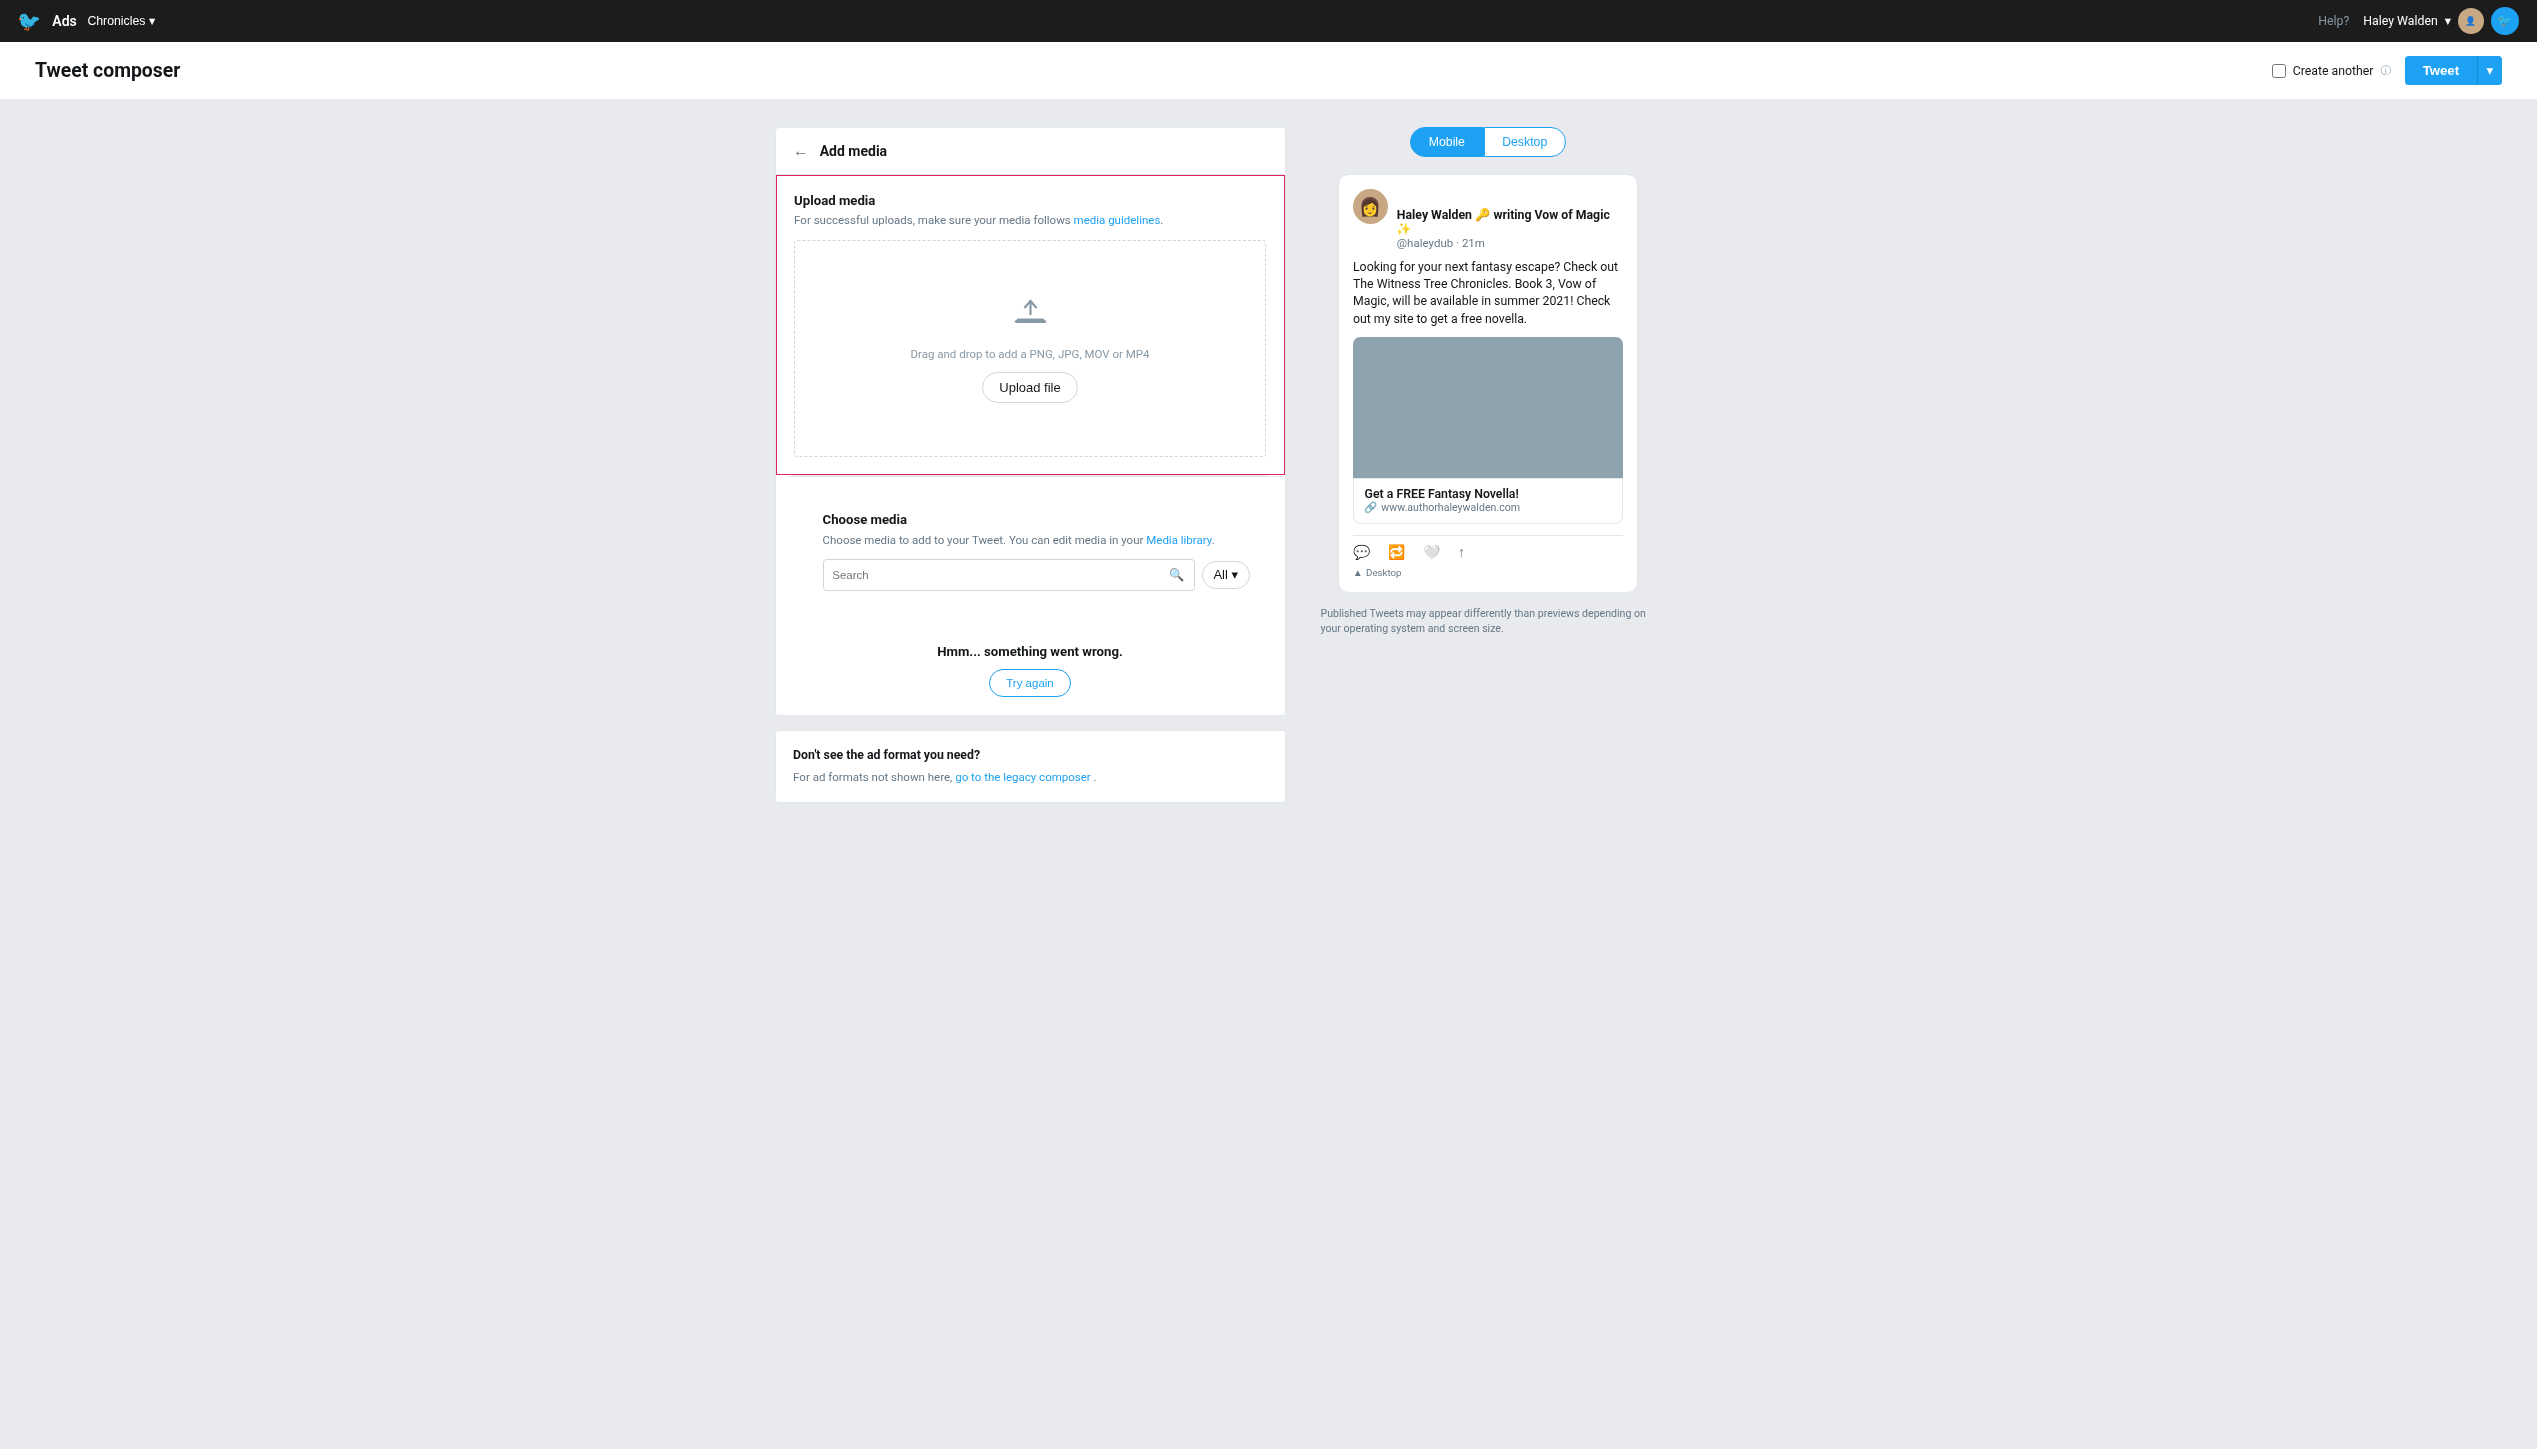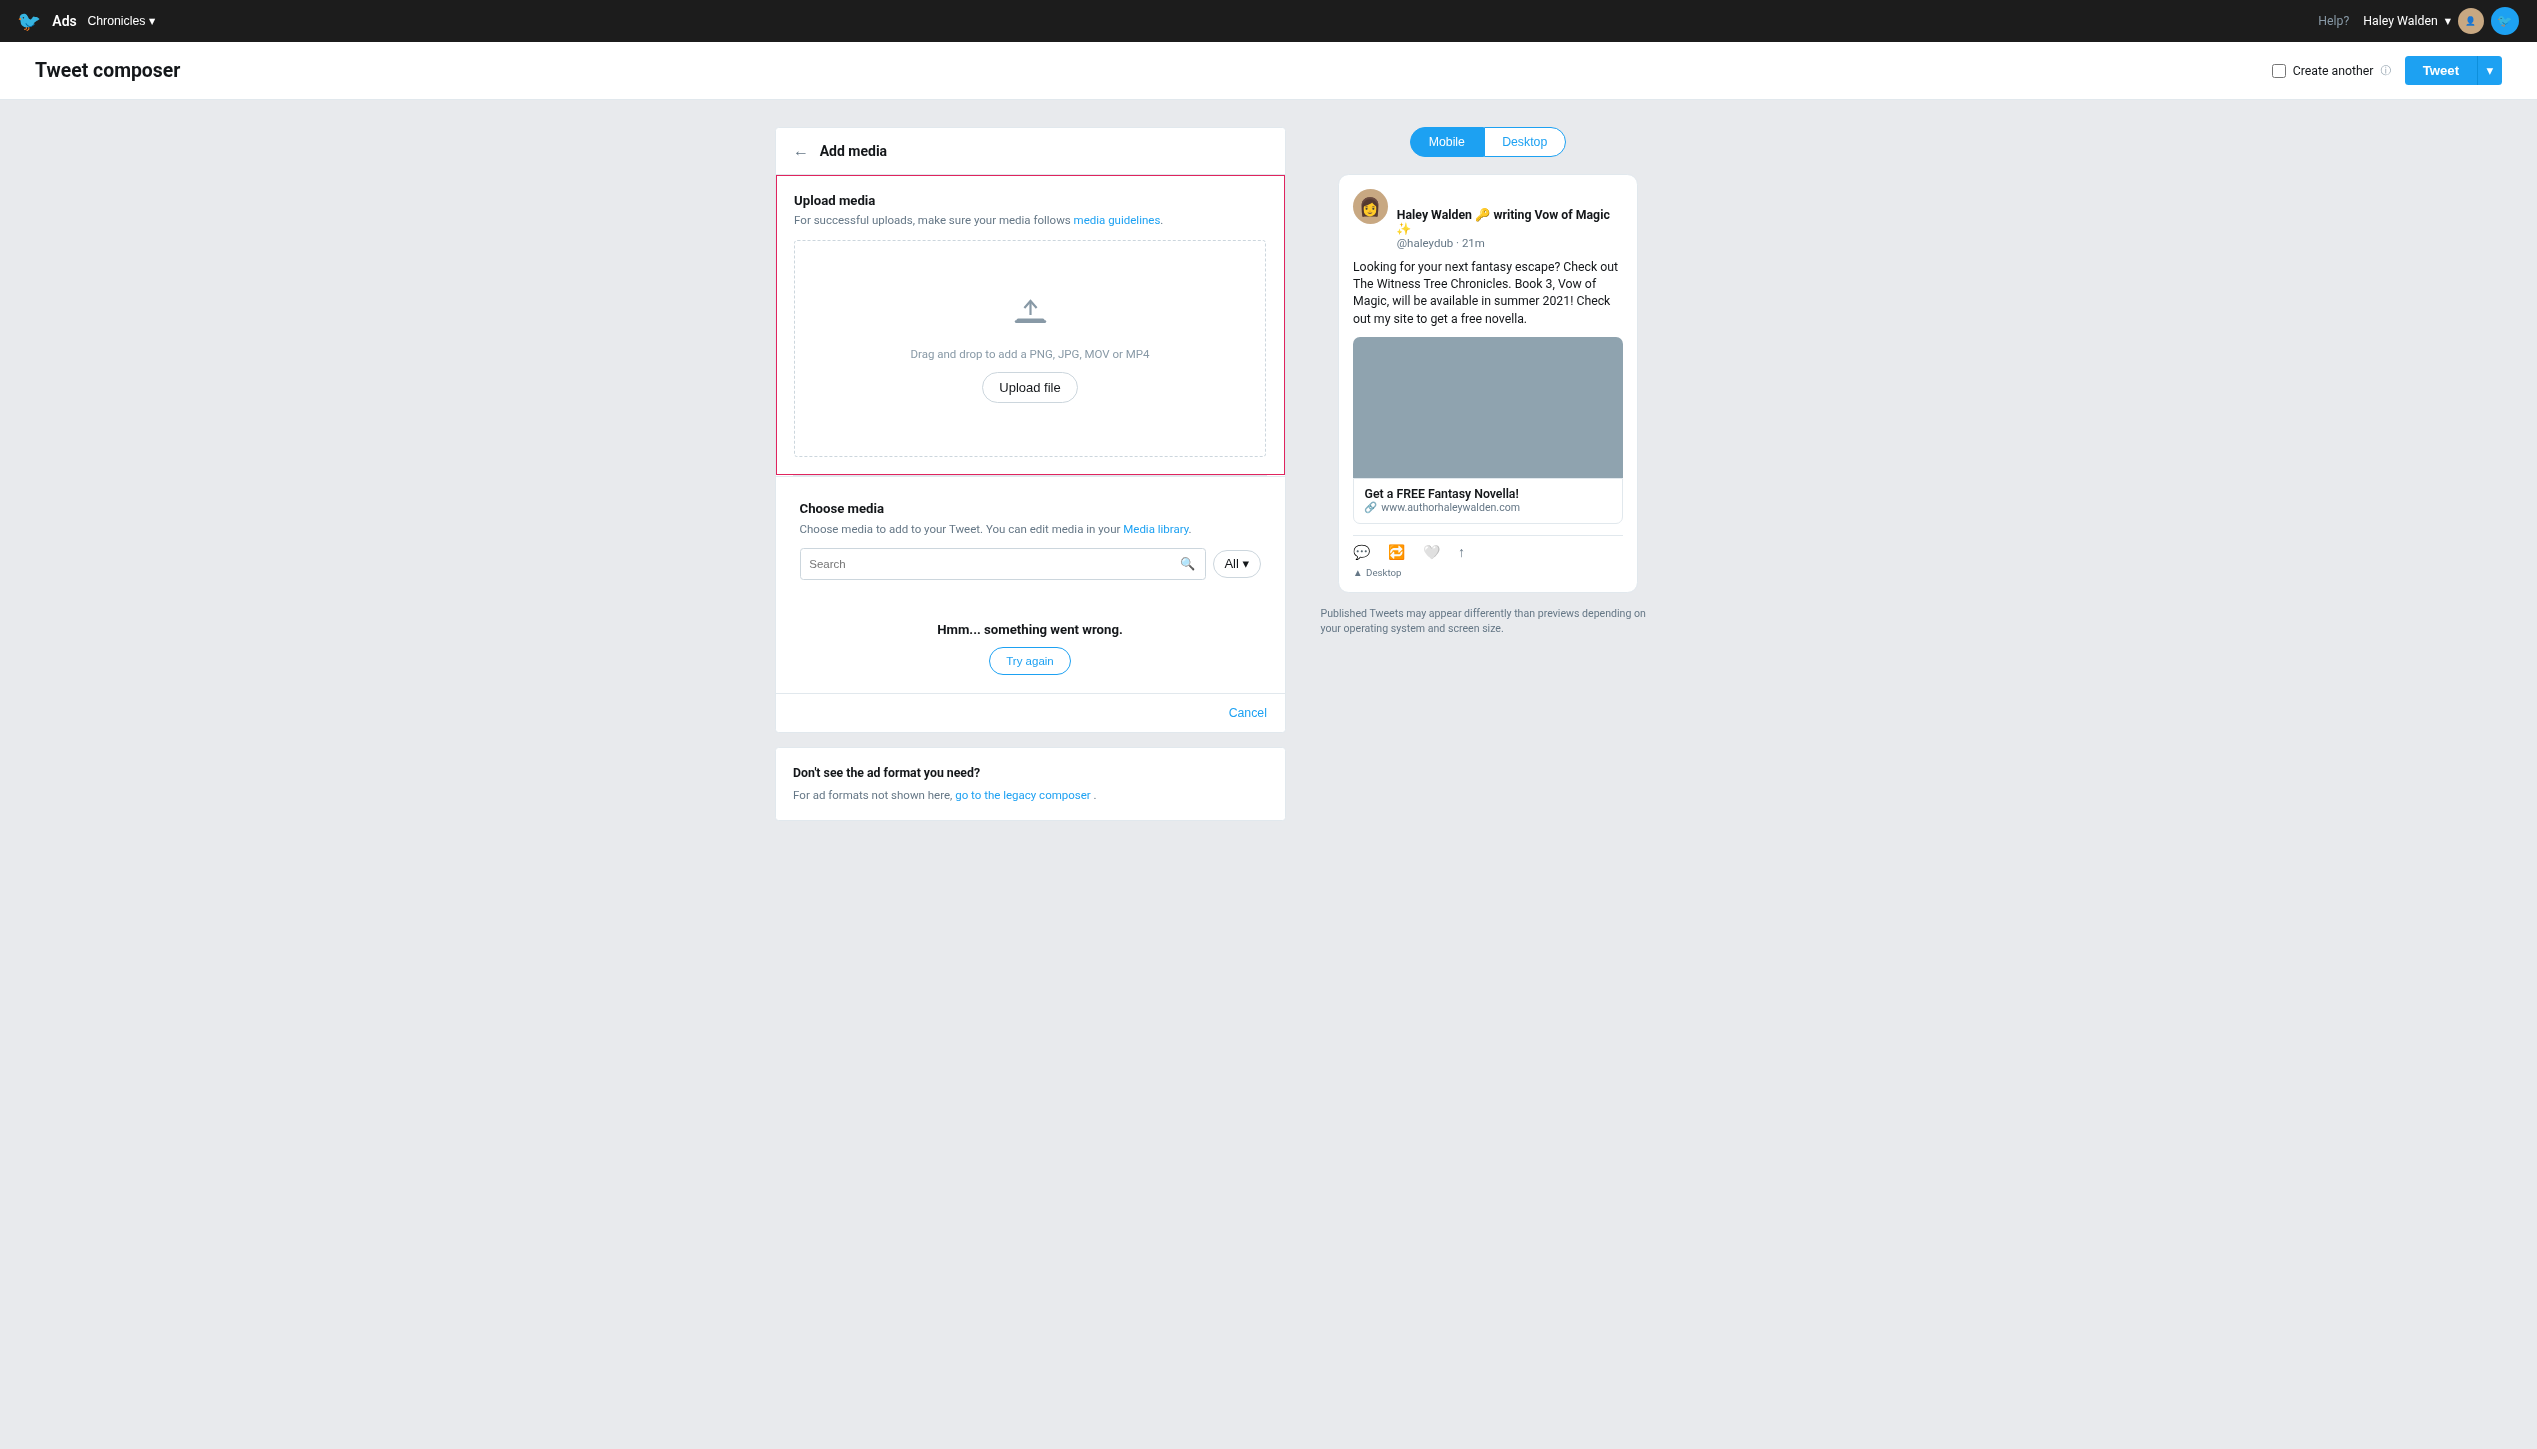--- a/index.html
+++ b/index.html
@@ -102,21 +102,21 @@
       min-height: 194px;
     }
     .upload-icon { color: #8899a6; font-size: 32px; }
     .drag-drop-text { color: #8899a6; font-size: 11.5px; }
     .upload-file-btn {
       background: white; border: 0.9px solid #ccd6dd; border-radius: 17.6px;
       padding: 7px 16px; font-size: 13px; cursor: pointer; color: #14171a;
     }
 
     
-    .choose-media-section { padding: 24px; border-top: 0.9px solid #e1e8ed; }
+    .choose-media-section { padding: 35px; border-top: 0.9px solid #e1e8ed; margin-left: 12px; }
     .choose-media-title { font-size: 13.2px; font-weight: 700; color: #14171a; margin-bottom: 5.3px; }
     .choose-media-desc { font-size: 11.5px; color: #657786; }
     .choose-media-desc a { color: #1da1f2; text-decoration: none; }
 
     .search-row { display: flex; gap: 7px; margin-top: 12.3px; align-items: center; }
     .search-input-wrapper {
       flex: 1; border: 0.9px solid #ccd6dd; border-radius: 3.5px;
       display: flex; align-items: center; padding: 0 8.8px; height: 32px;
     }
     .search-input {
@@ -297,23 +297,20 @@
             <span>▾</span>
           </button>
         </div>
       </div>
 
       <div class="error-section">
         <span class="error-text">Hmm... something went wrong.</span>
         <button class="try-again-btn">Try again</button>
       </div>
 
-      <div class="card-footer">
-        <button class="cancel-btn">Cancel</button>
-      </div>
     </div>
 
     <div class="card">
       <div class="ad-format-card">
         <div class="ad-format-title">Don't see the ad format you need?</div>
         <div class="ad-format-desc">
           <span>For ad formats not shown here, </span>
           <a href="#">go to the legacy composer</a>
           <span>.</span>
         </div>

